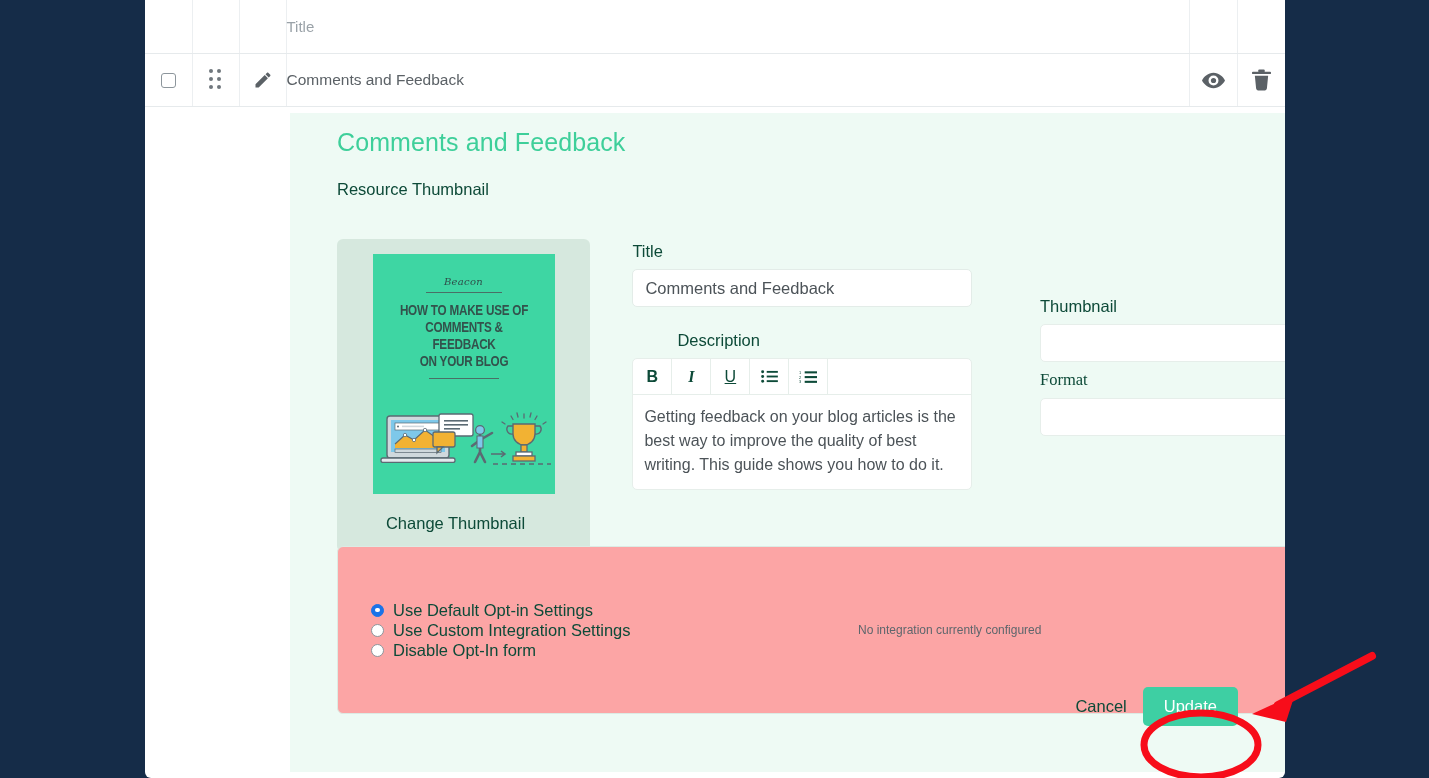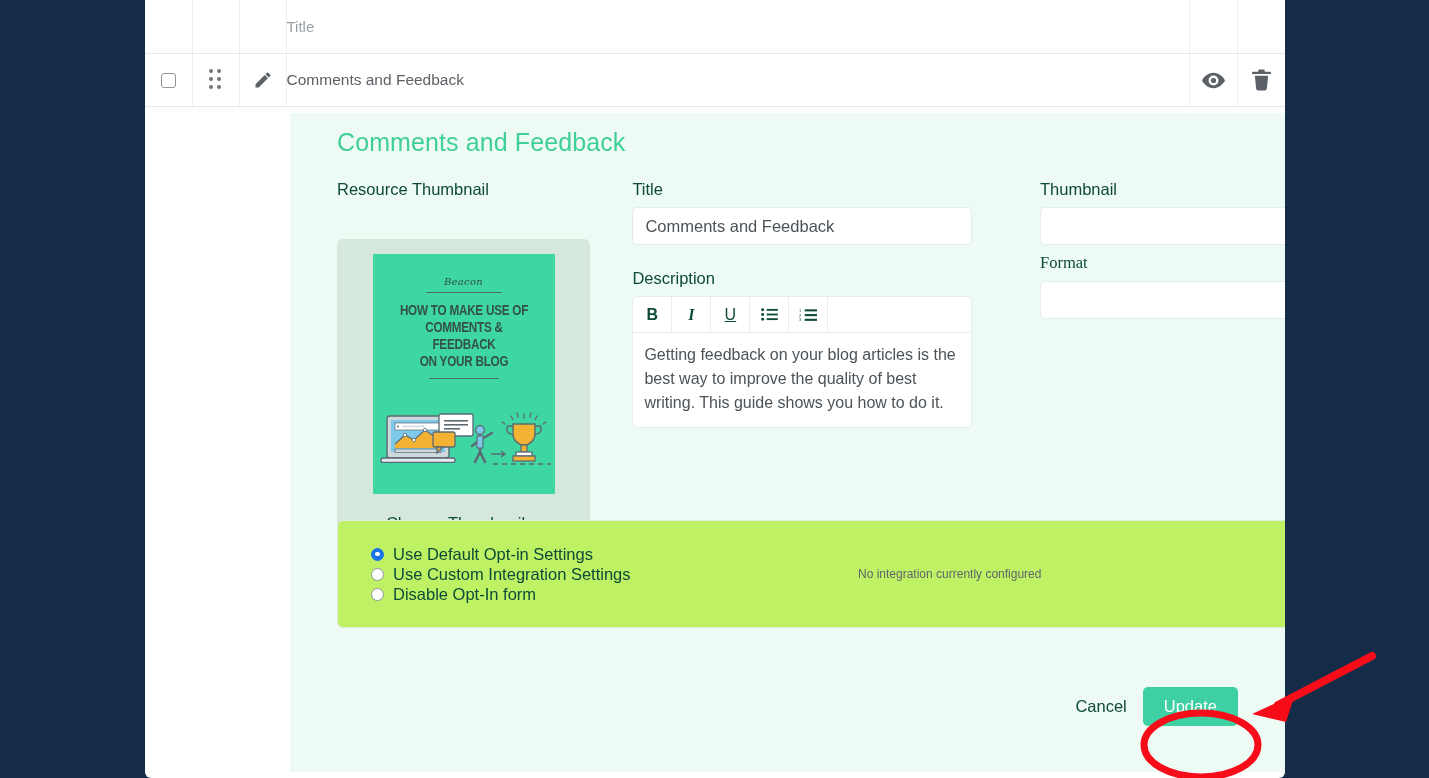--- a/index.html
+++ b/index.html
@@ -94,20 +94,21 @@
     font-weight: 500;
     margin: 0;
     padding-top: 15px;
     letter-spacing: 0.1px;
   }
 
   .cols {
     display: flex;
     margin-top: 23px;
     gap: 0;
+    align-items: center;
   }
   .col-thumb { width: 308px; }
   .col-mid   { width: 425px; }
   .col-right { width: 343px; }
 
   .fld-label {
     font-size: 16.5px;
     color: #0d4a38;
     margin-bottom: 8px;
     display: block;
@@ -210,23 +211,23 @@
     border: 1px solid #e6eeea;
     border-radius: 5px;
     display: flex; align-items: center; justify-content: flex-end;
     padding-right: 13px;
     cursor: pointer;
   }
 
   
   .optin {
     position: absolute;
-    left: 192px; top: 520px;
-    width: 1046px; height: 108px;
-    background: #bef264;
+    left: 192px; top: 546px;
+    width: 1046px; height: 168px;
+    background: #fca5a5;
     border: 1px solid #dcebe4;
     border-radius: 6px;
     display: flex;
     align-items: center;
   }
   .radios { padding-left: 33px; width: 520px; }
   .radio-row {
     display: flex; align-items: center;
     margin: 1px 0;
     cursor: pointer;
@@ -405,21 +406,21 @@
               </svg>
             </div>
             <div class="change-thumb">Change Thumbnail</div>
           </div>
         </div>
 
         <div class="col-mid">
           <span class="fld-label">Title</span>
           <div class="txt-input" placeholder="Title">Comments and Feedback</div>
 
-          <span class="fld-label" style="margin-top:24px;">Description</span>
+          <span class="fld-label" style="margin-top:24px;margin-left:45px;">Description</span>
           <div class="rte">
             <div class="rte-bar">
               <div class="rte-btn b">B</div>
               <div class="rte-btn i">I</div>
               <div class="rte-btn u">U</div>
               <div class="rte-btn">
                 <svg width="17" height="13" viewBox="0 0 18 14" fill="#0d4a38">
                   <circle cx="1.6" cy="2" r="1.6"></circle>
                     <rect x="6" y="1" width="12" height="2"></rect>
                   <circle cx="1.6" cy="7" r="1.6"></circle>

